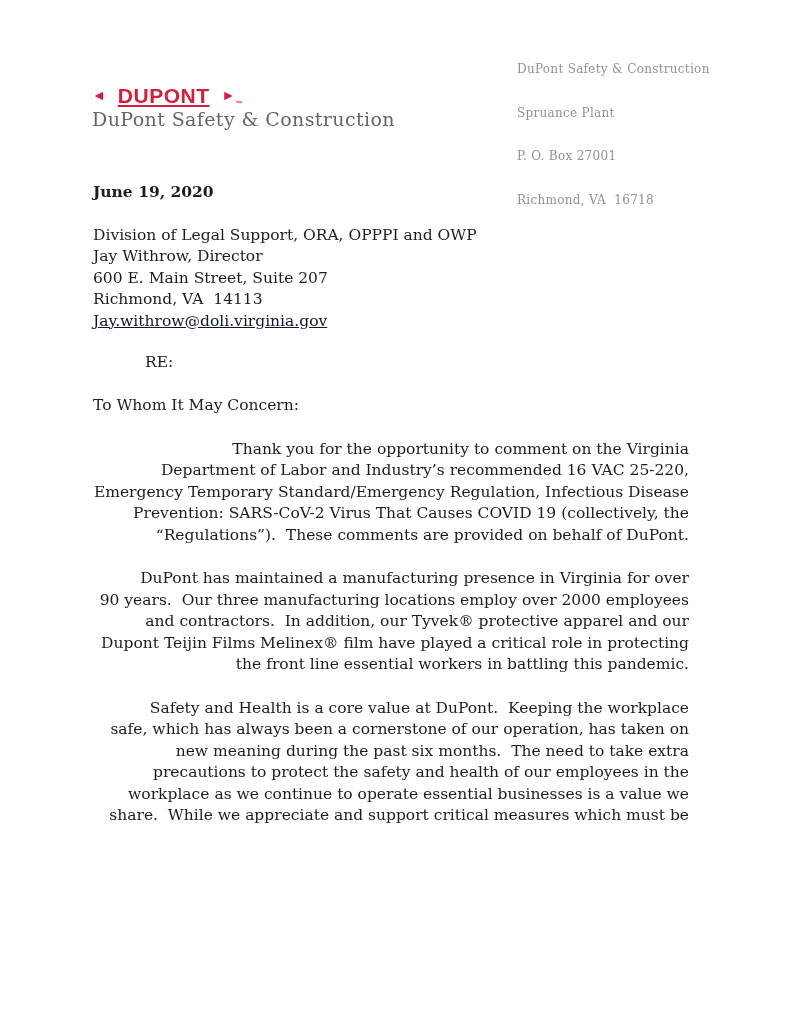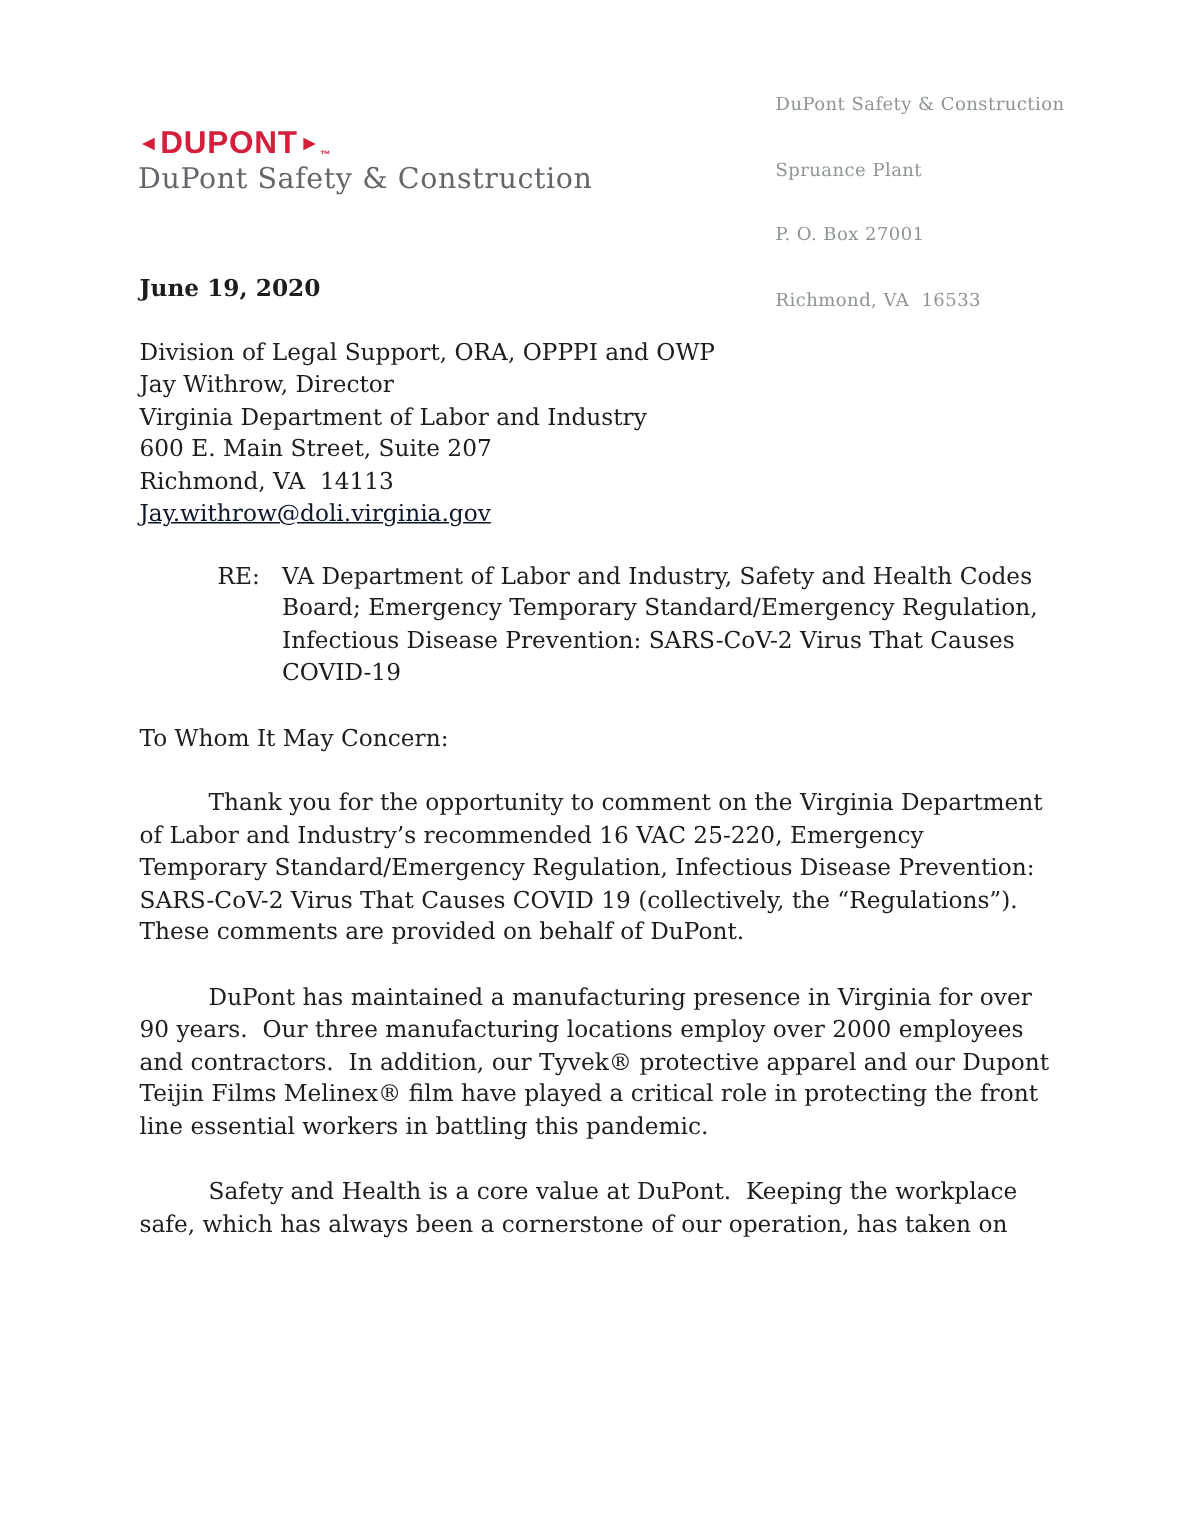--- a/index.html
+++ b/index.html
@@ -40,21 +40,22 @@
   .logo .chev {
     font-size: 14px;
     line-height: 1;
     position: relative;
     top: 0px;
   }
   .logo .wordmark {
     font-size: 21px;
     line-height: 1;
     letter-spacing: 0.5px;
-    margin: 0 1px;
+    margin: 0 12px;
+    text-decoration: underline;
   }
   .logo .tm {
     font-size: 7px;
     align-self: flex-end;
     margin-bottom: 1px;
   }
   .division {
     position: absolute;
     left: 92px;
     top: 108px;
@@ -91,70 +92,69 @@
     left: 52px;
     top: 0;
     white-space: pre-wrap;
   }
   .subject .subject-text {
     max-width: 505px;
     white-space: pre-wrap;
   }
   .salutation { margin: 0 0 22px 0; white-space: pre-wrap; }
   .para {
-    margin: 0 4px 22px 0;
+    margin: 0 16px 22px 0;
     text-indent: 46px;
     white-space: pre-wrap;
+    text-align: right;
   }
   .page-number {
     position: absolute;
     left: 0;
     top: 930px;
     width: 791px;
     text-align: center;
     font-size: 15.5px;
     color: #1d1d1f;
   }
 </style>
 </head>
 <body>
 
 <div class="page">
 
   <div class="sender-block">
     <div>DuPont Safety &amp; Construction</div>
     <div>Spruance Plant</div>
     <div>P. O. Box 27001</div>
-    <div>Richmond, VA  16533</div>
+    <div>Richmond, VA  16718</div>
   </div>
 
   <div class="logo" style="color:#d31e3c;">
     <span class="chev">◄</span>
     <span class="wordmark">DUPONT</span>
     <span class="chev">►</span>
     <span class="tm">™</span>
   </div>
 
   <div class="division">DuPont Safety &amp; Construction</div>
 
   <div class="content">
     <div class="date">June 19, 2020</div>
 
     <div class="recipient">
       <div>Division of Legal Support, ORA, OPPPI and OWP</div>
       <div>Jay Withrow, Director</div>
-      <div>Virginia Department of Labor and Industry</div>
       <div>600 E. Main Street, Suite 207</div>
       <div>Richmond, VA  14113</div>
       <div><a class="email-link" href="#">Jay.withrow@doli.virginia.gov</a></div>
     </div>
 
     <div class="subject">
       <span class="re">RE:</span>
-      <div class="subject-text">VA Department of Labor and Industry, Safety and Health Codes Board; Emergency Temporary Standard/Emergency Regulation, Infectious Disease Prevention: SARS-CoV-2 Virus That Causes COVID-19</div>
     </div>
 
     <div class="salutation">To Whom It May Concern:</div>
 
     <p class="para">Thank you for the opportunity to comment on the Virginia Department of Labor and Industry’s recommended 16 VAC 25-220, Emergency Temporary Standard/Emergency Regulation, Infectious Disease Prevention: SARS-CoV-2 Virus That Causes COVID 19 (collectively, the “Regulations”).  These comments are provided on behalf of DuPont.</p>
     <p class="para">DuPont has maintained a manufacturing presence in Virginia for over 90 years.  Our three manufacturing locations employ over 2000 employees and contractors.  In addition, our Tyvek® protective apparel and our Dupont Teijin Films Melinex® film have played a critical role in protecting the front line essential workers in battling this pandemic.</p>
     <p class="para">Safety and Health is a core value at DuPont.  Keeping the workplace safe, which has always been a cornerstone of our operation, has taken on new meaning during the past six months.  The need to take extra precautions to protect the safety and health of our employees in the workplace as we continue to operate essential businesses is a value we share.  While we appreciate and support critical measures which must be enacted to guard the health and safety of our employees, their families, co-workers and the communities in which they live, we believe the Regulations as drafted create concerns for many employers.</p>
     <p class="para">We respectfully submit the comments below addressing our specific concerns of the proposed Regulations:</p>
   </div>
 

